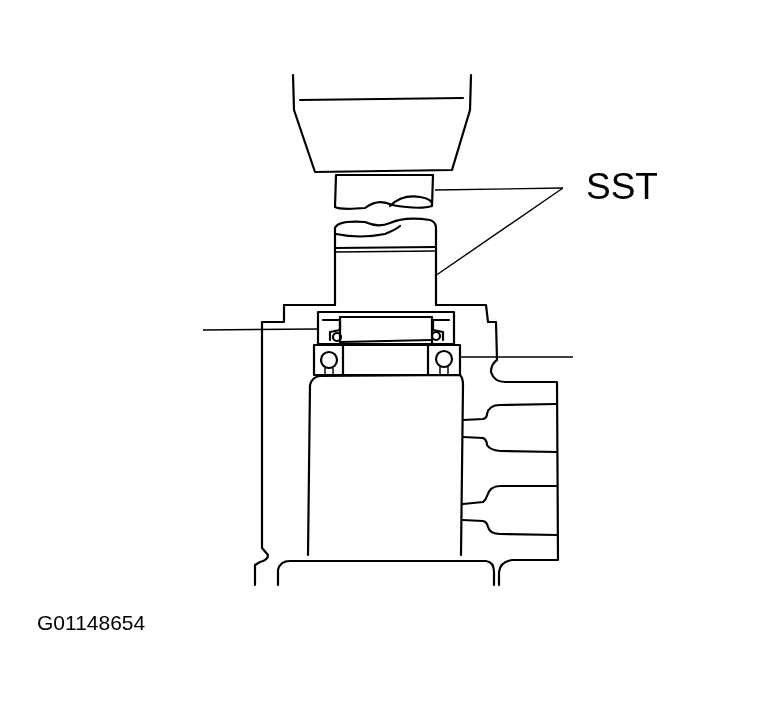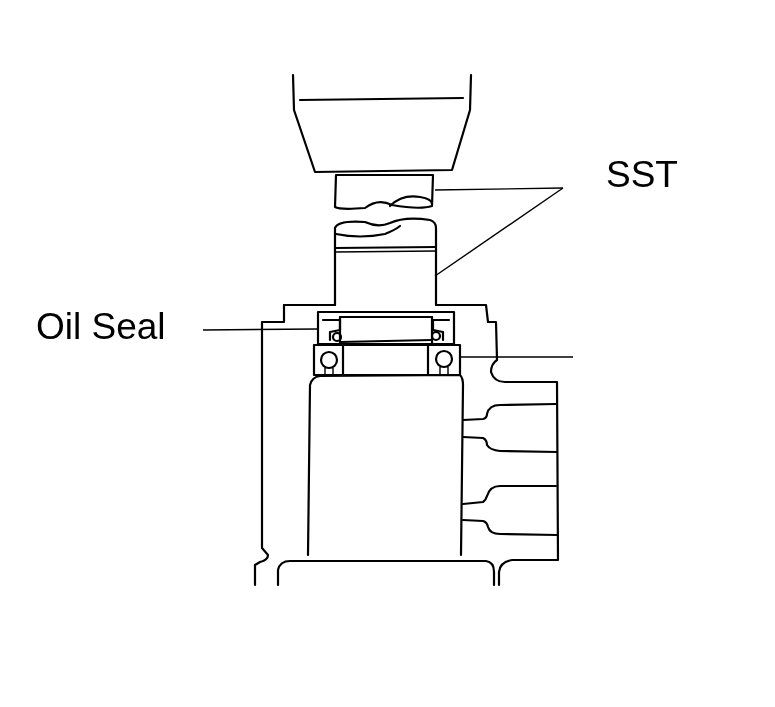--- a/index.html
+++ b/index.html
@@ -1,19 +1,19 @@
 <!DOCTYPE html>
 <html><head>
 <meta charset="utf-8">
 <style>
   html, body { margin: 0; padding: 0; background: #ffffff; }
   body { width: 775px; height: 707px; position: relative; overflow: hidden; }
   #stage { position: absolute; left: 0; top: 0; width: 775px; height: 707px; }
   .lbl { position: absolute; font-family: "Liberation Sans", sans-serif; color: #000; line-height: 1; white-space: nowrap; }
-  .lbl-sst { left: 586px; top: 156px; font-size: 37px; margin-left: 20px; }
+  .lbl-sst { left: 586px; top: 168px; font-size: 37px; }
   .lbl-oil { left: 36px; top: 308px; font-size: 37px; }
   .lbl-bearing { left: 596px; top: 332px; font-size: 37px; }
   .fig-id { left: 37px; top: 612px; font-size: 21px; }
   svg .ln { fill: none; stroke: #000; stroke-width: 2.2; stroke-linejoin: round; stroke-linecap: round; }
   svg .thin { fill: none; stroke: #000; stroke-width: 1.4; }
 </style>
 </head>
 <body>
 
 <div id="stage">
@@ -80,14 +80,14 @@
       <path class="ln" d="M463 520 L483 521 Q487 522 488 527 Q490 534 500 534 L557 535"></path>
     </g>
 
     <g>
       <path class="thin" d="M203 330 L318 329"></path>
       <path class="thin" d="M460 357 L573 357"></path>
     </g>
   </svg>
 
   <div class="lbl lbl-sst">SST</div>
-  <div class="lbl lbl-oil">Oil Seal</div>
+  <div class="lbl fig-id">G01148654</div>
 </div>
 
 </body></html>

